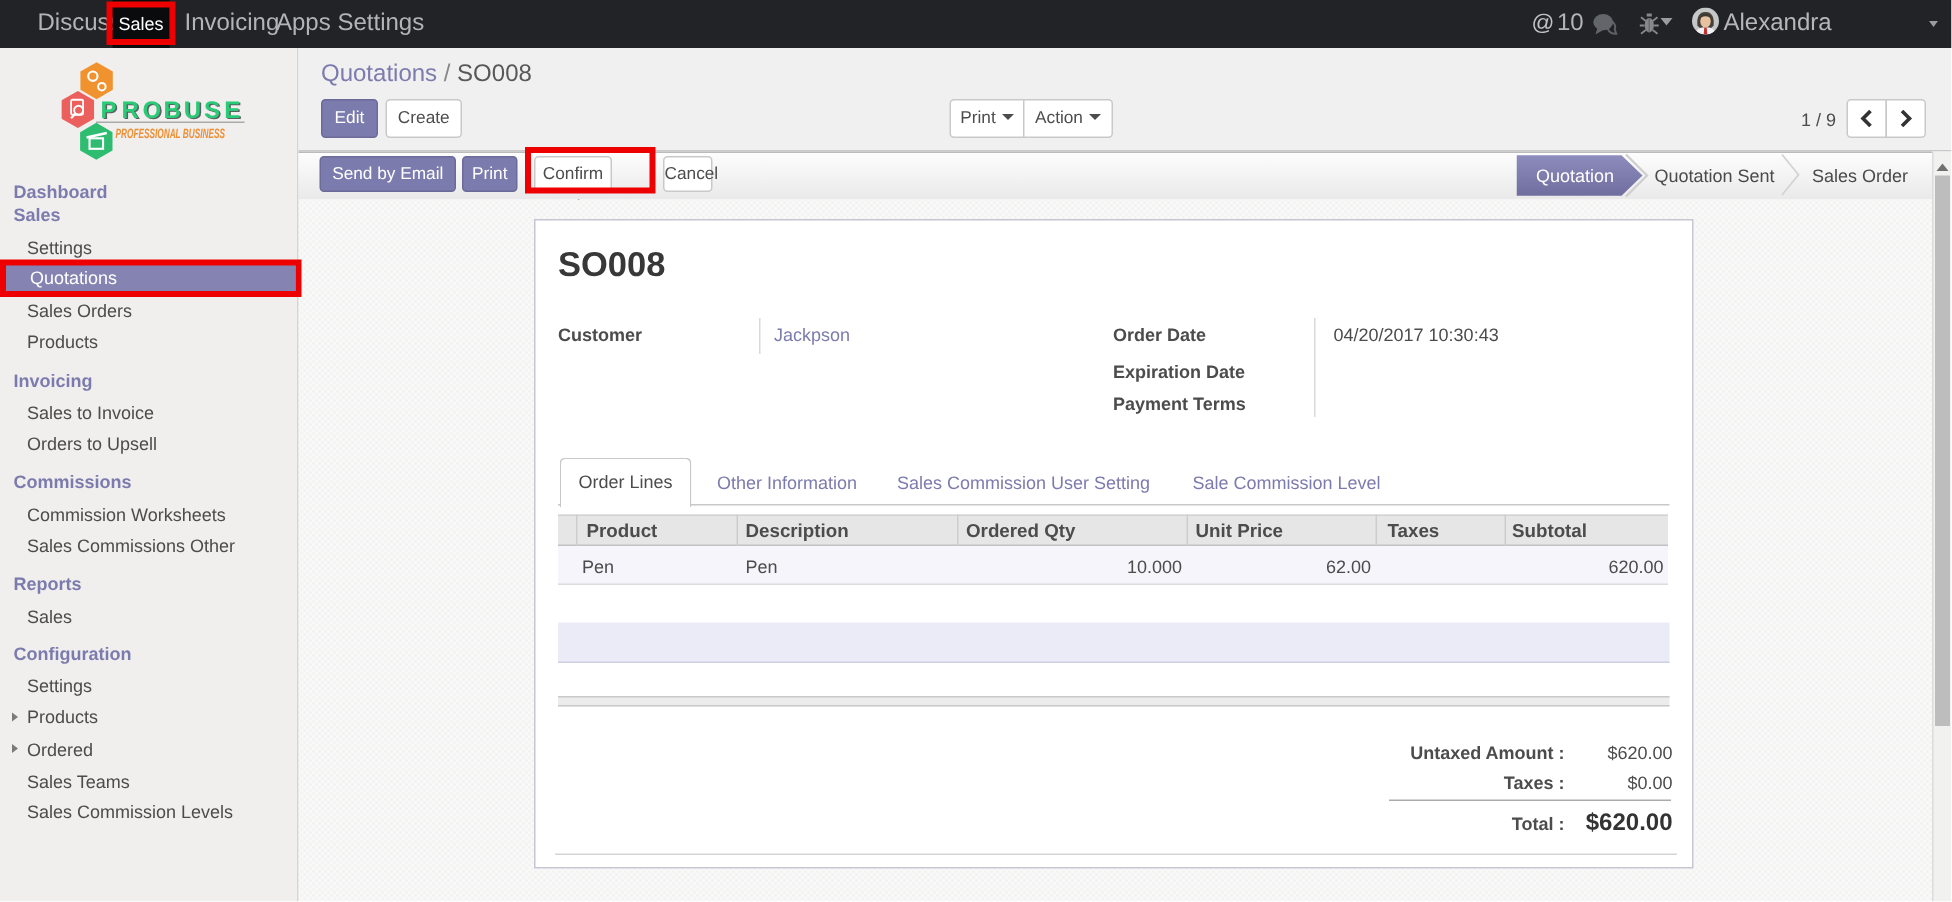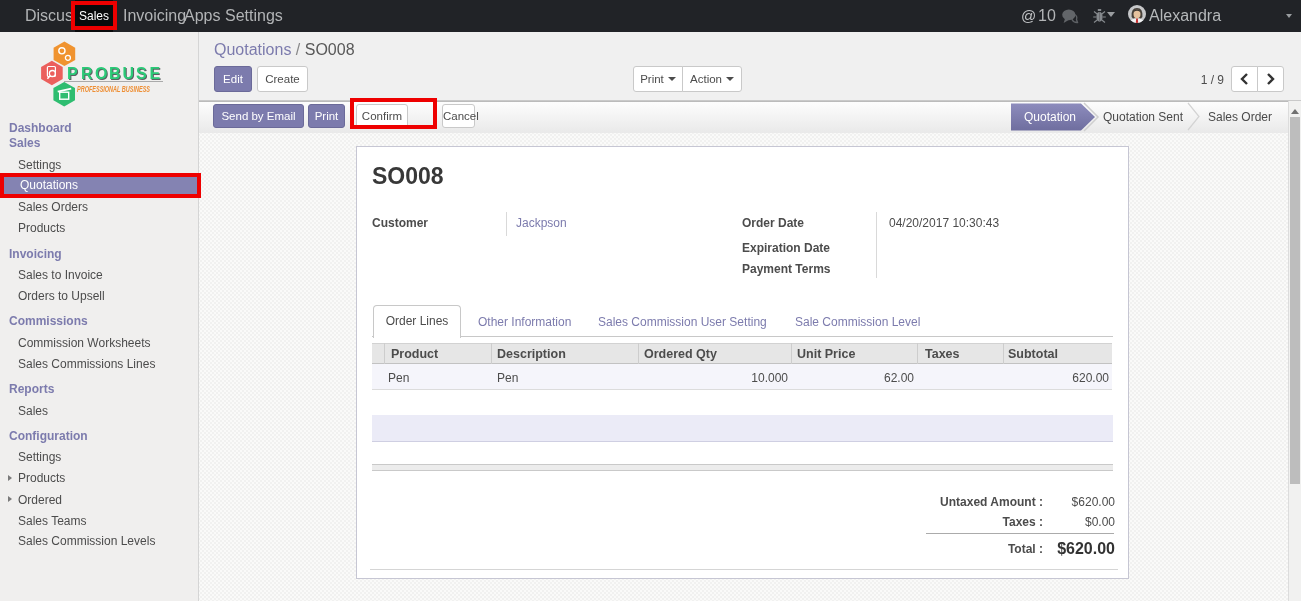--- a/index.html
+++ b/index.html
@@ -150,21 +150,21 @@
 <div class="abs" id="qsel">
     <span>Quotations</span>
   </div>
 <span class="mitem" style="top:199.5px">Sales Orders</span>
 <span class="mitem" style="top:221px">Products</span>
 <span class="mheading" style="top:247px">Invoicing</span>
 <span class="mitem" style="top:268px">Sales to Invoice</span>
 <span class="mitem" style="top:289px">Orders to Upsell</span>
 <span class="mheading" style="top:314px">Commissions</span>
 <span class="mitem" style="top:336px">Commission Worksheets</span>
-<span class="mitem" style="top:357px">Sales Commissions Lines</span>
+<span class="mitem" style="top:357px">Sales Commissions Other</span>
 <span class="mheading" style="top:382px">Reports</span>
 <span class="mitem" style="top:404px">Sales</span>
 <span class="mheading" style="top:429px">Configuration</span>
 <span class="mitem" style="top:450px">Settings</span>
 <span class="expander" style="top:474.5px"></span>
 <span class="mitem" style="top:471px">Products</span>
 <span class="expander" style="top:495.5px"></span>
 <span class="mitem" style="top:493px">Ordered</span>
 <span class="mitem" style="top:514px">Sales Teams</span>
 <span class="mitem" style="top:534px">Sales Commission Levels</span>

